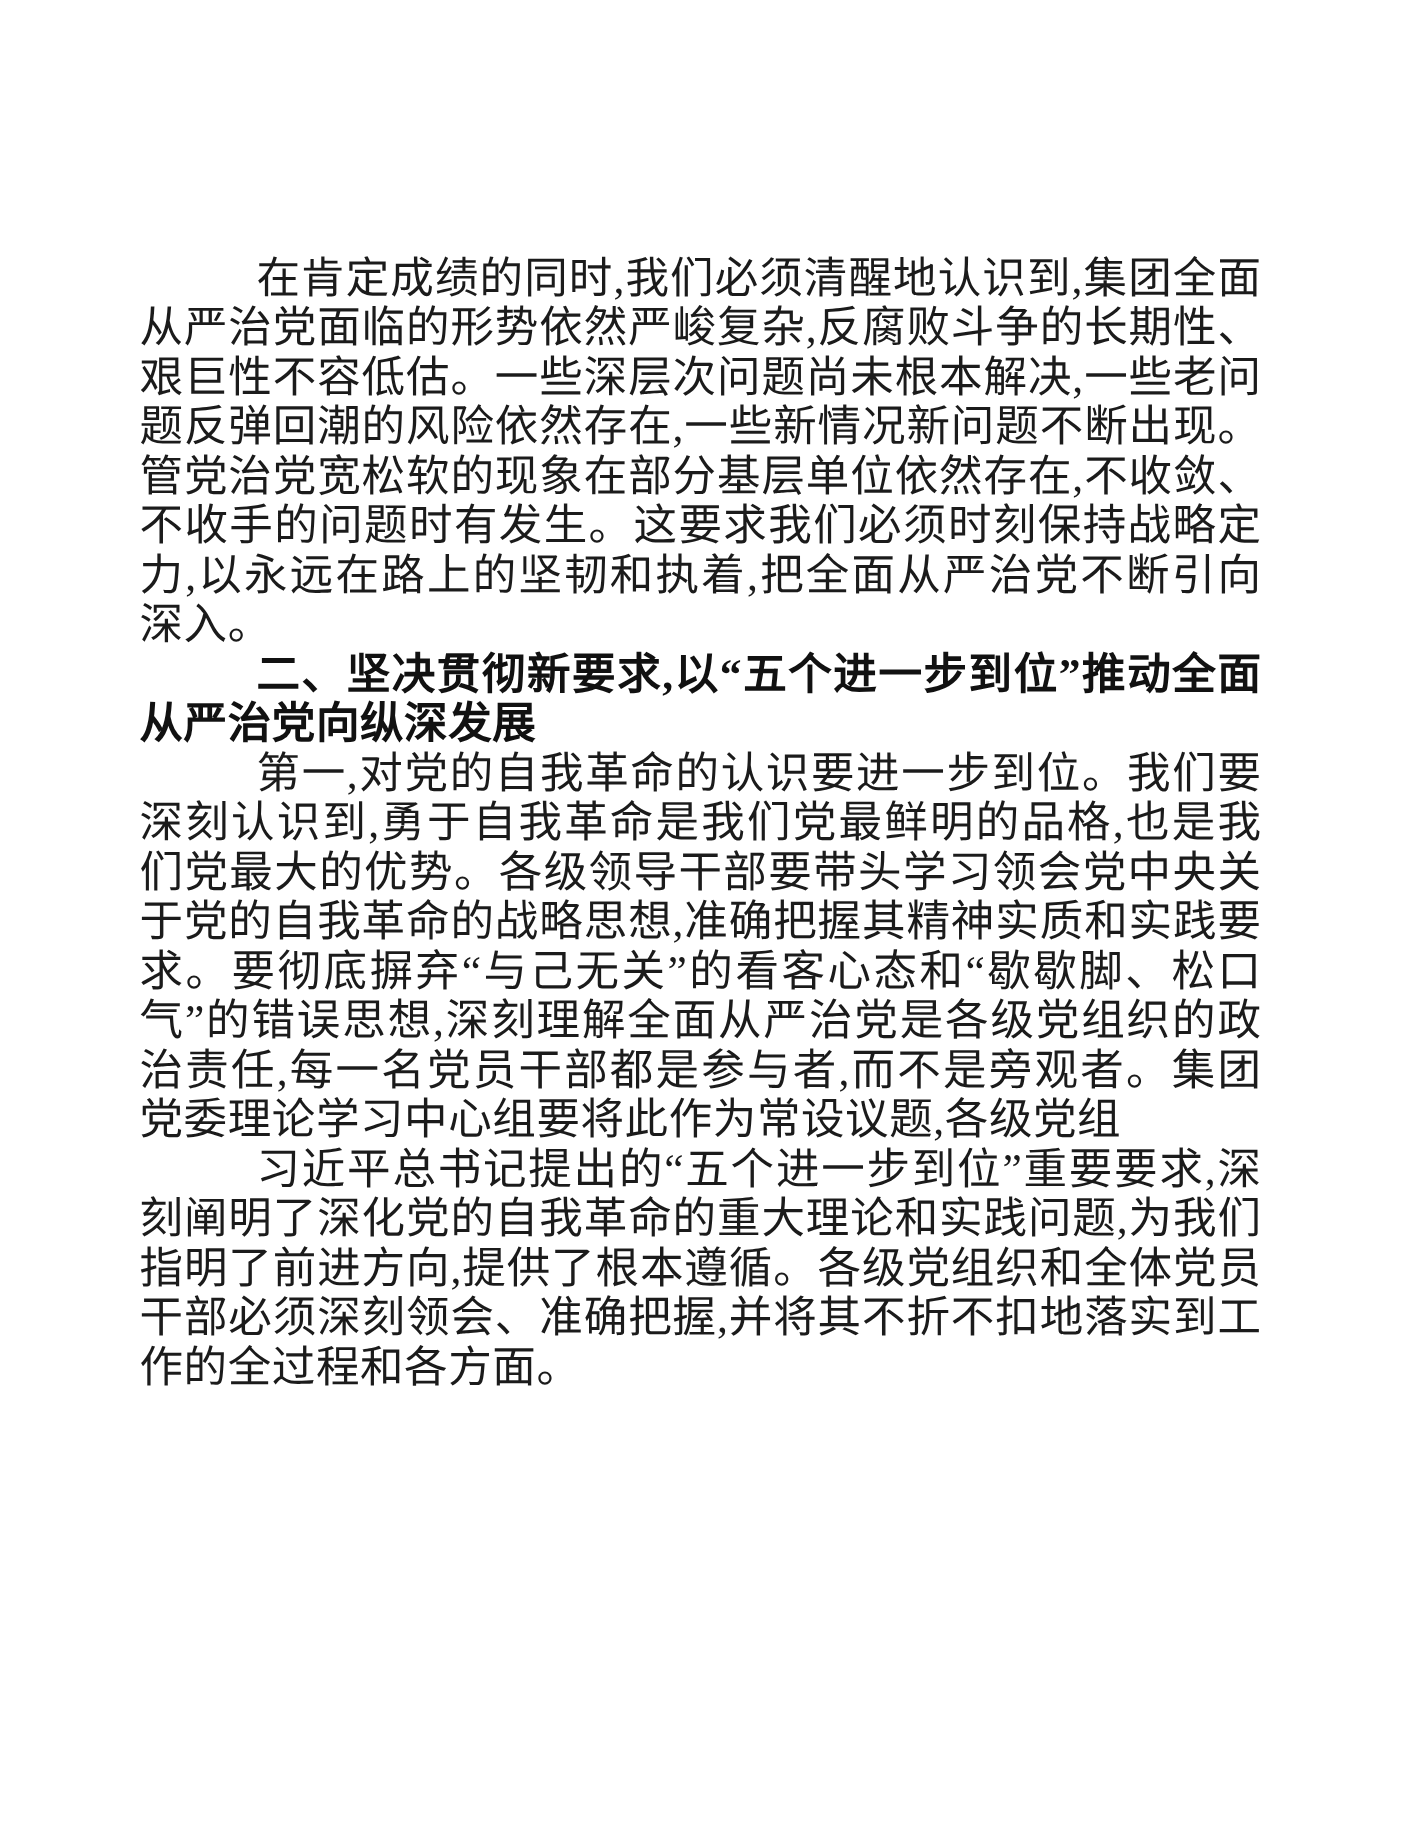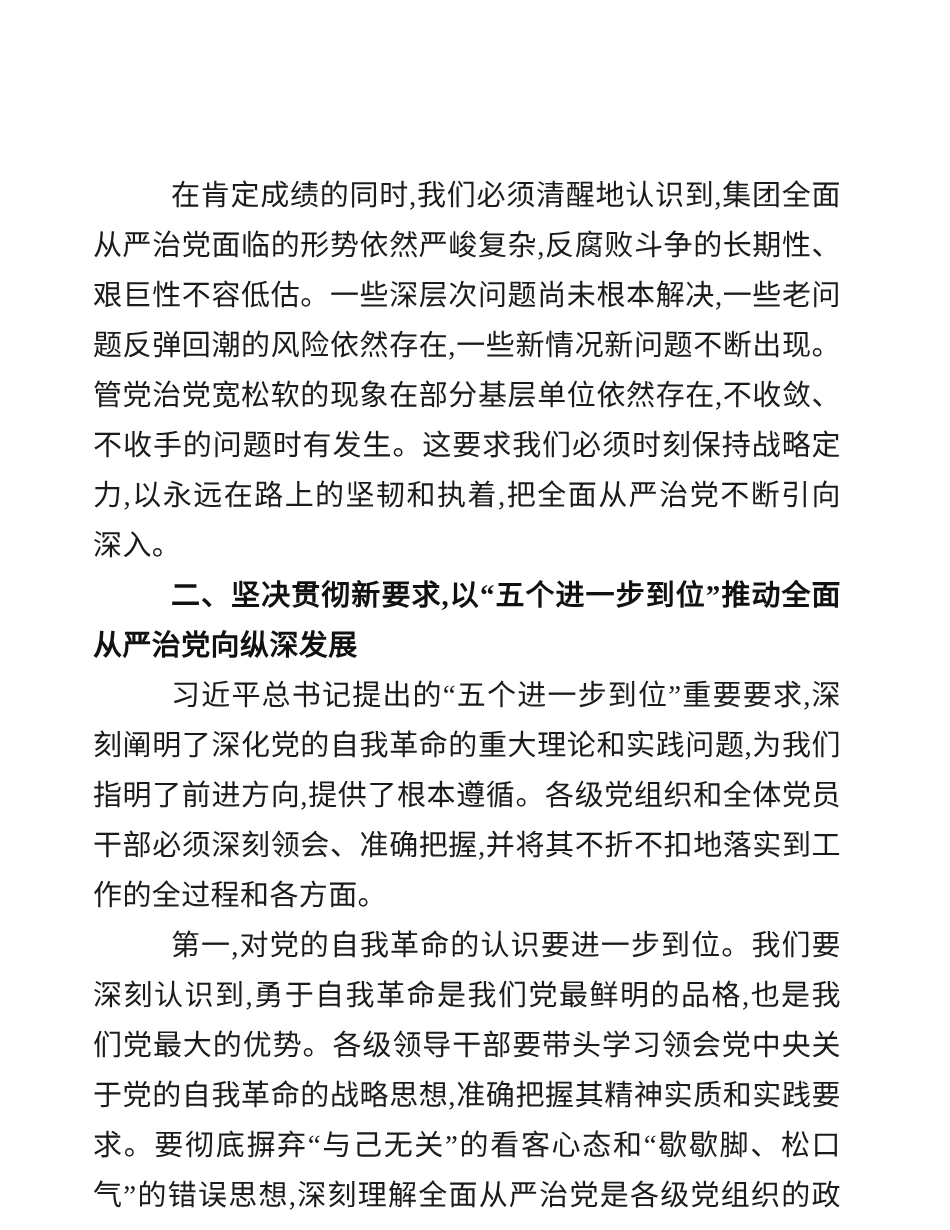--- a/index.html
+++ b/index.html
@@ -17,36 +17,36 @@
   }
   .content {
     position: absolute;
     left: 93px;
     top: 170px;
     width: 748px;
   }
   .para {
     margin: 0;
     font-size: 29px;
-    line-height: 50px;
+    line-height: 33px;
     color: #1b1b1b;
     text-align: justify;
     text-indent: 78px;
     letter-spacing: 0.4px;
     font-weight: 400;
   }
   .heading {
     font-family: Liberation Serif, serif;
     font-weight: 700;
     color: #111111;
   }
 </style>
 </head>
 <body>
 
 <div class="page">
   <div class="content">
     <p class="para">在肯定成绩的同时,我们必须清醒地认识到,集团全面从严治党面临的形势依然严峻复杂,反腐败斗争的长期性、艰巨性不容低估。一些深层次问题尚未根本解决,一些老问题反弹回潮的风险依然存在,一些新情况新问题不断出现。管党治党宽松软的现象在部分基层单位依然存在,不收敛、不收手的问题时有发生。这要求我们必须时刻保持战略定力,以永远在路上的坚韧和执着,把全面从严治党不断引向深入。</p>
     <p class="para heading">二、坚决贯彻新要求,以“五个进一步到位”推动全面从严治党向纵深发展</p>
+    <p class="para">第一,对党的自我革命的认识要进一步到位。我们要深刻认识到,勇于自我革命是我们党最鲜明的品格,也是我们党最大的优势。各级领导干部要带头学习领会党中央关于党的自我革命的战略思想,准确把握其精神实质和实践要求。要彻底摒弃“与己无关”的看客心态和“歇歇脚、松口气”的错误思想,深刻理解全面从严治党是各级党组织的政治责任,每一名党员干部都是参与者,而不是旁观者。集团党委理论学习中心组要将此作为常设议题,各级党组</p>
     <p class="para">习近平总书记提出的“五个进一步到位”重要要求,深刻阐明了深化党的自我革命的重大理论和实践问题,为我们指明了前进方向,提供了根本遵循。各级党组织和全体党员干部必须深刻领会、准确把握,并将其不折不扣地落实到工作的全过程和各方面。</p>
-    <p class="para">第一,对党的自我革命的认识要进一步到位。我们要深刻认识到,勇于自我革命是我们党最鲜明的品格,也是我们党最大的优势。各级领导干部要带头学习领会党中央关于党的自我革命的战略思想,准确把握其精神实质和实践要求。要彻底摒弃“与己无关”的看客心态和“歇歇脚、松口气”的错误思想,深刻理解全面从严治党是各级党组织的政治责任,每一名党员干部都是参与者,而不是旁观者。集团党委理论学习中心组要将此作为常设议题,各级党组</p>
   </div>
 </div>
 
 </body></html>

